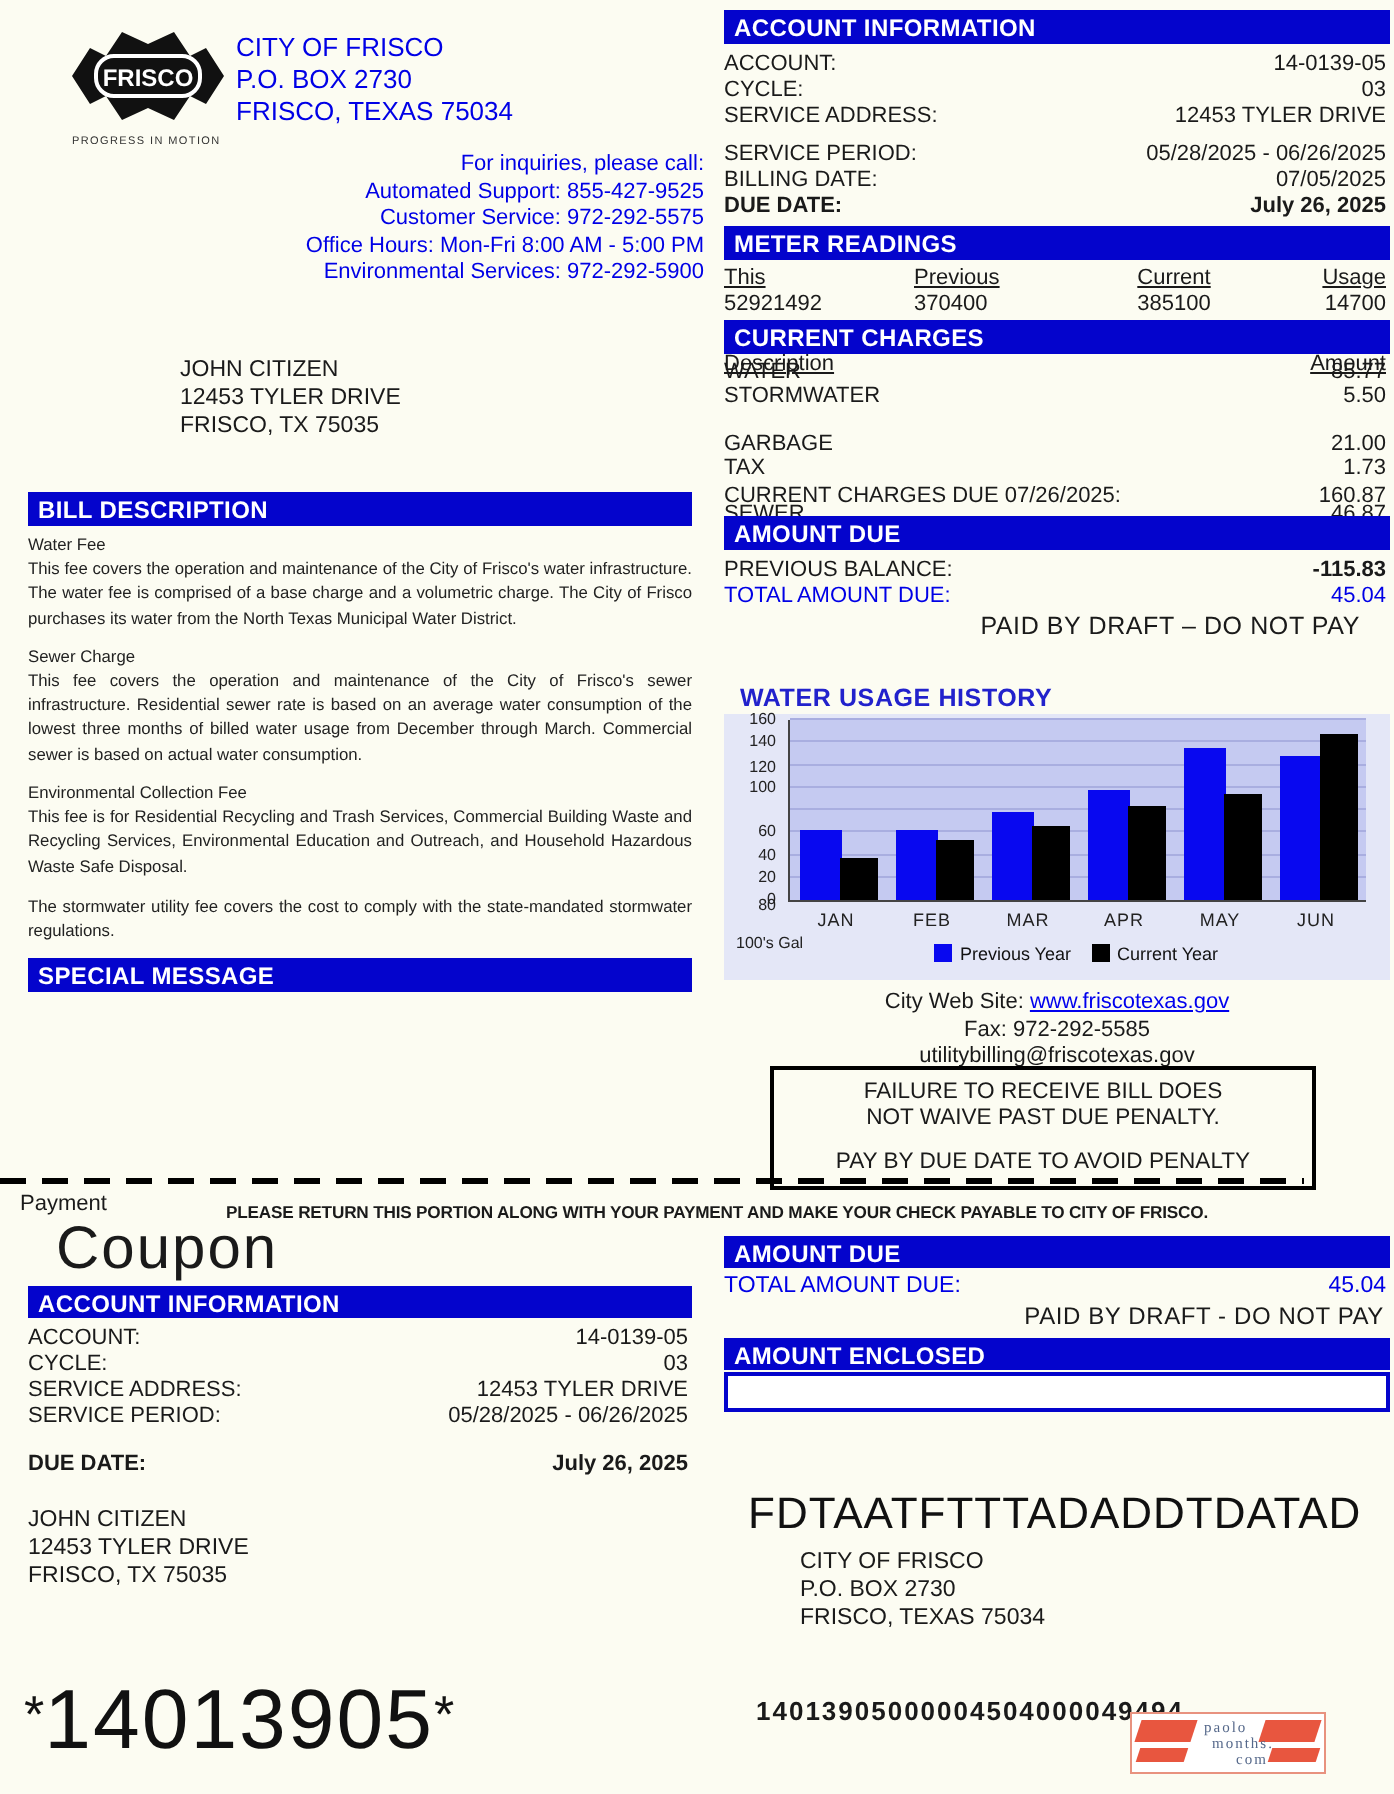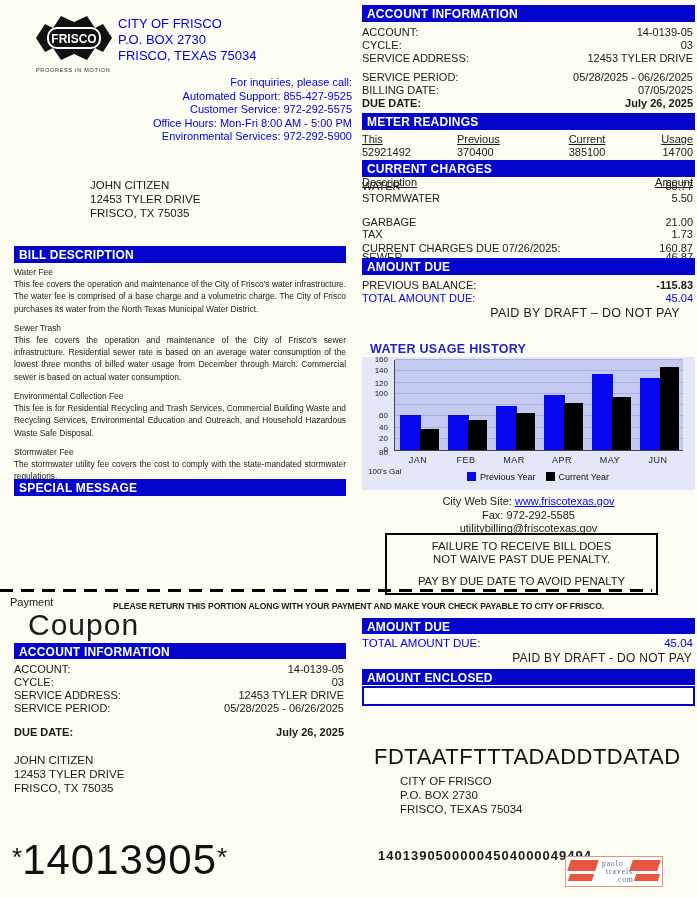--- a/index.html
+++ b/index.html
@@ -150,29 +150,28 @@
   </div>
   <div class="abs" style="left:362px;top:306px;width:318px;text-align:right;font-size:12.5px;letter-spacing:.3px;">PAID BY DRAFT – DO NOT PAY</div>
 
   <div class="hbar" style="left:14px;top:246px;width:332px;">BILL DESCRIPTION</div>
   <div class="abs" style="left:14px;top:267px;width:332px;">
     <div class="bd-sec">
       <div class="bd-h">Water Fee</div>
       <div class="bd-b">This fee covers the operation and maintenance of the City of Frisco's water infrastructure. The water fee is comprised of a base charge and a volumetric charge. The City of Frisco purchases its water from the North Texas Municipal Water District.</div>
     </div>
     <div class="bd-sec">
-      <div class="bd-h">Sewer Trash</div>
+      <div class="bd-h">Sewer Charge</div>
       <div class="bd-b">This fee covers the operation and maintenance of the City of Frisco's sewer infrastructure. Residential sewer rate is based on an average water consumption of the lowest three months of billed water usage from December through March. Commercial sewer is based on actual water consumption.</div>
     </div>
     <div class="bd-sec">
       <div class="bd-h">Environmental Collection Fee</div>
       <div class="bd-b">This fee is for Residential Recycling and Trash Services, Commercial Building Waste and Recycling Services, Environmental Education and Outreach, and Household Hazardous Waste Safe Disposal.</div>
     </div>
     <div class="bd-sec">
-      <div class="bd-h">Stormwater Fee</div>
       <div class="bd-b">The stormwater utility fee covers the cost to comply with the state-mandated stormwater regulations.</div>
     </div>
   </div>
   <div class="hbar" style="left:14px;top:479px;width:332px;">SPECIAL MESSAGE</div>
 
   <div class="abs bold" style="left:370px;top:342px;font-size:12.5px;color:#2222CC;letter-spacing:.3px;">WATER USAGE HISTORY</div>
   <div class="abs" id="chart-widget" style="left:362px;top:357px;width:333px;height:133px;background:#e4e7f7;">
     <div id="chart-ylabels" class="abs" style="left:0;top:0;width:26px;height:96px;">
         <div class="ylab" style="top: 89px;">0</div>
         <div class="ylab" style="top: 77.75px;">20</div>
@@ -301,17 +300,17 @@
   </div>
 
   <div class="abs" style="left:378px;top:848px;font-size:13px;font-weight:600;letter-spacing:1px;">14013905000004504000049494</div>
 
   <div class="wm" style="left:565px;top:856px;width:96px;height:29px;">
     <div class="blk" style="left:3px;top:3px;width:28px;height:11px;"></div>
     <div class="blk" style="left:3px;top:17px;width:24px;height:7px;"></div>
     <div class="blk" style="right:3px;top:3px;width:28px;height:11px;"></div>
     <div class="blk" style="right:3px;top:17px;width:24px;height:7px;"></div>
     <div class="wt" style="left:36px;top:3px;">paolo</div>
-    <div class="wt" style="left:40px;top:11px;">travels.</div>
+    <div class="wt" style="left:40px;top:11px;">months.</div>
     <div class="wt" style="left:52px;top:19px;">com</div>
   </div>
 
 </div>
 
 </body></html>

